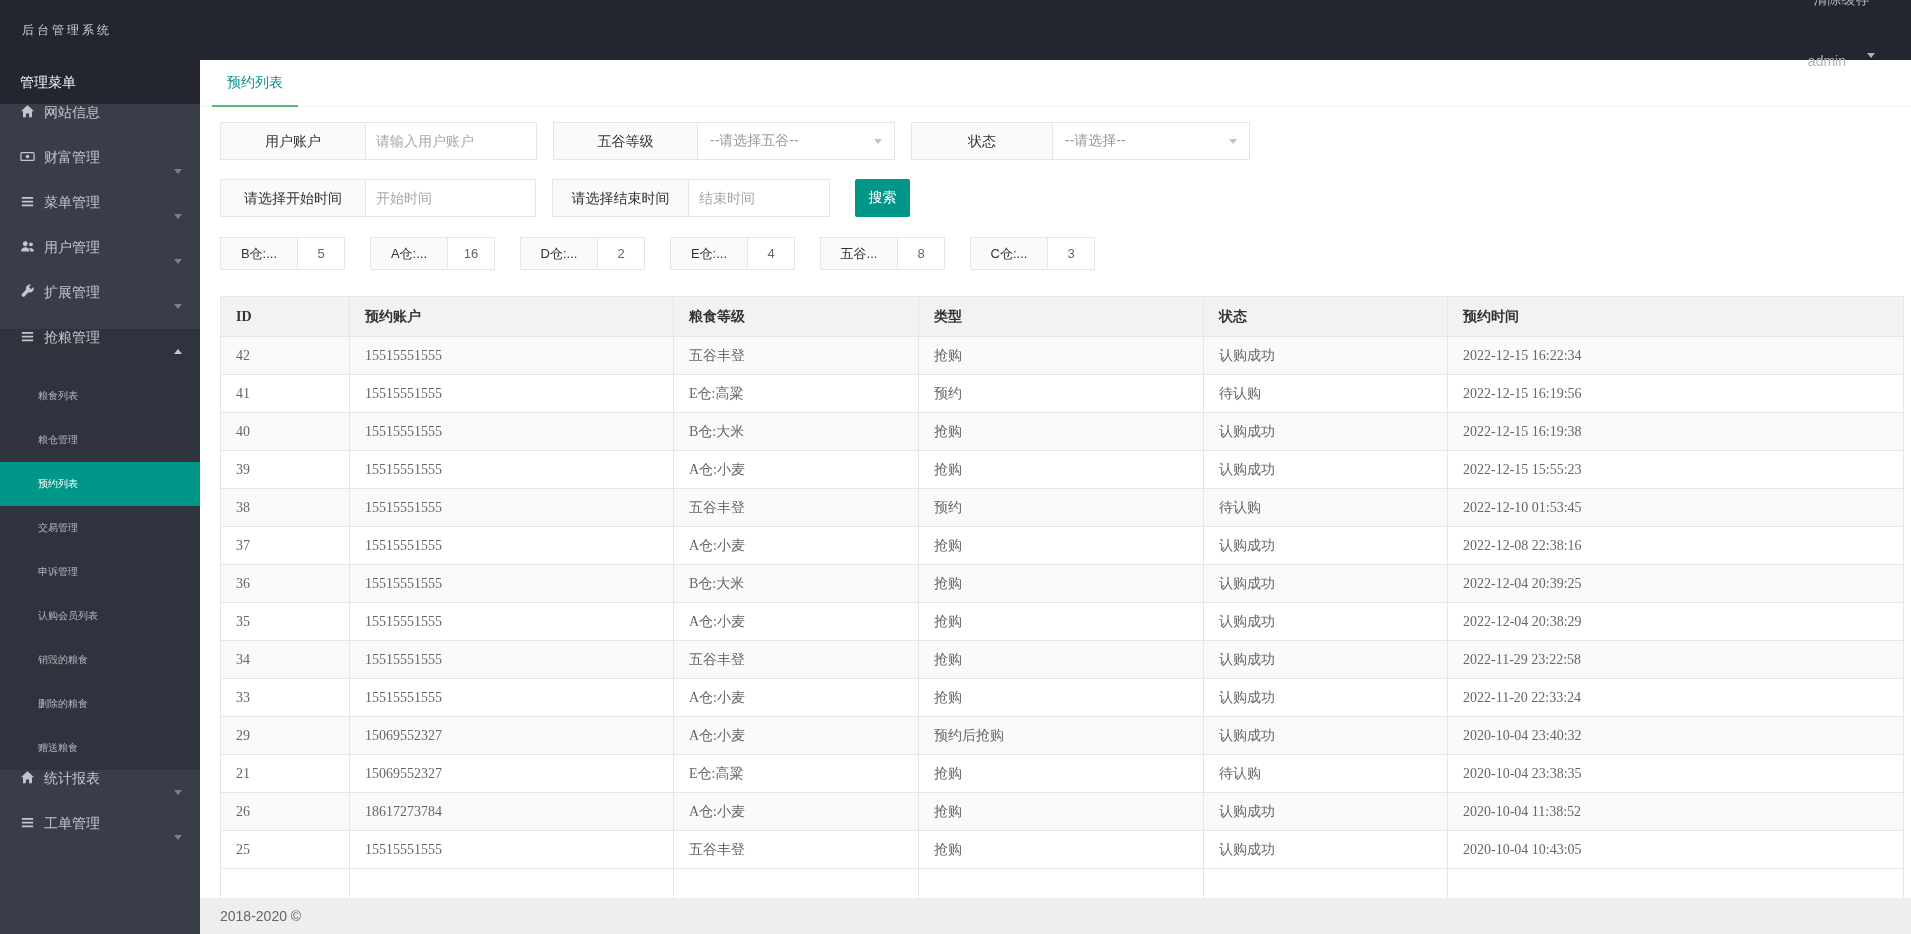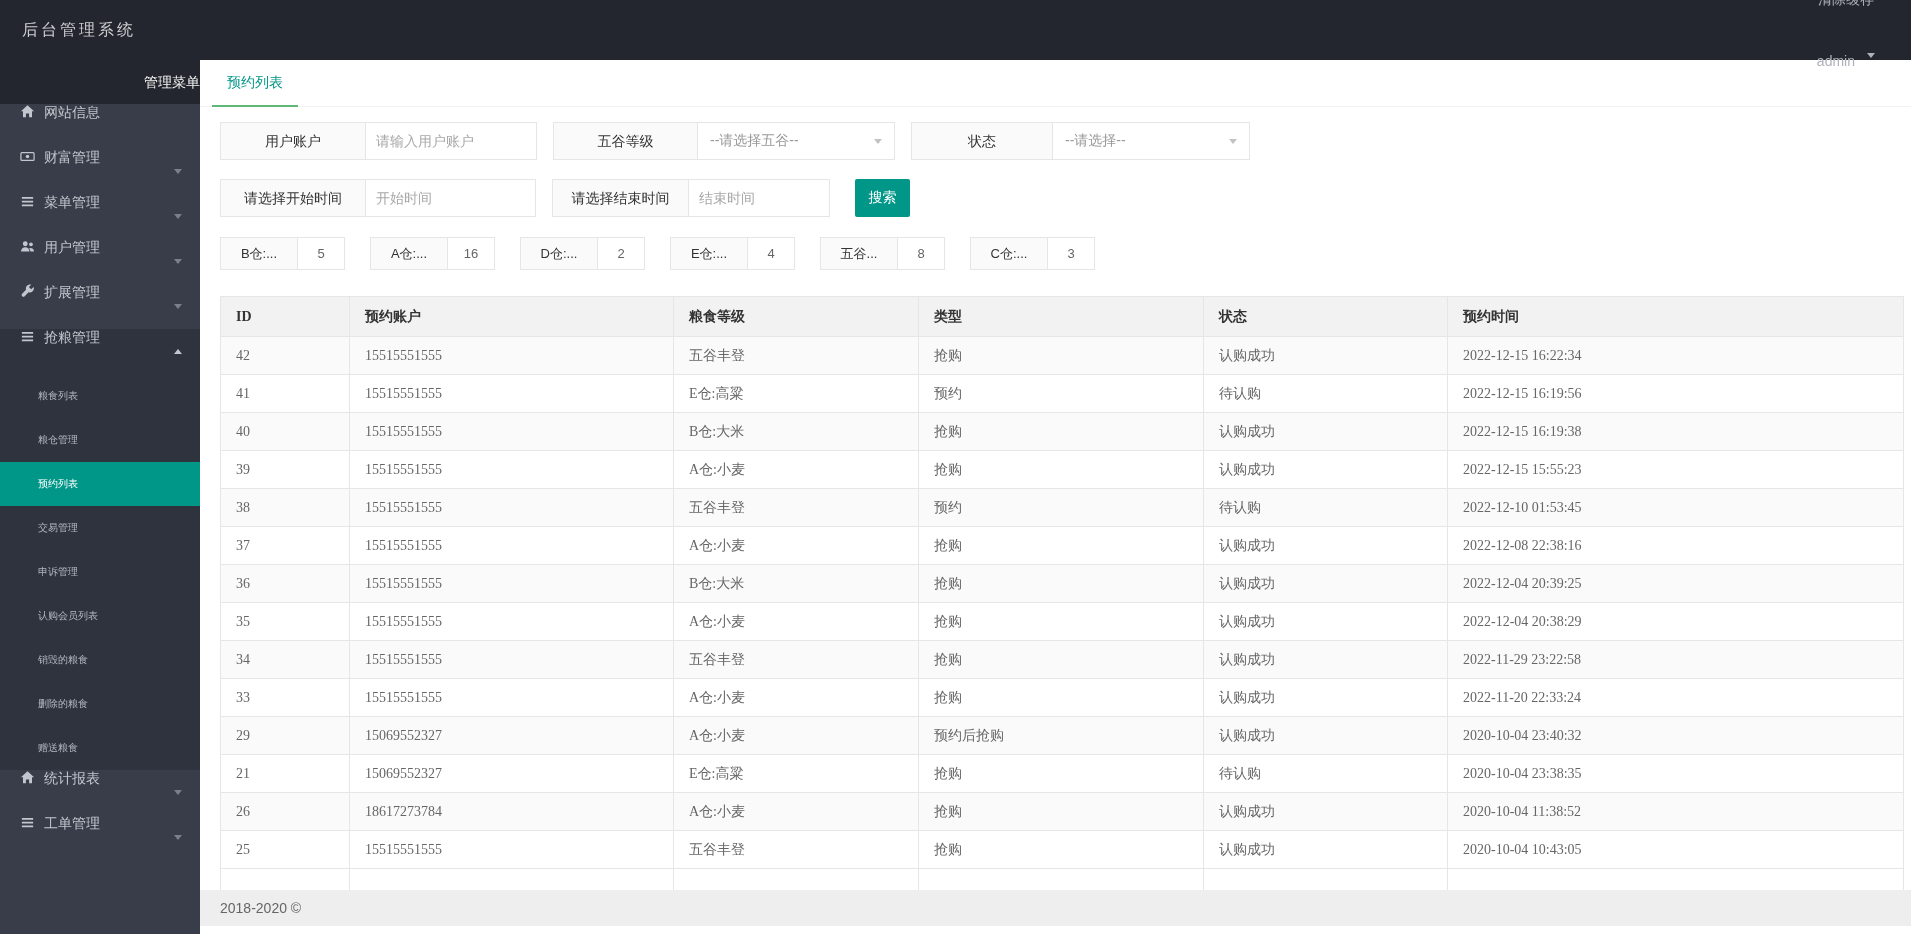--- a/index.html
+++ b/index.html
@@ -7,31 +7,31 @@
   body {
     font-family: "Liberation Sans", "DejaVu Sans", sans-serif;
     position: relative; overflow: hidden; background: #fff;
   }
   
   .header {
     position: absolute; top: 0; left: 0; width: 100%; height: 60px;
     background: #23262E; display: flex; align-items: center;
     justify-content: space-between; z-index: 20;
   }
-  .header-title { color: #CDCED2; font-size: 16px; padding-left: 22px; letter-spacing: 3px; }
+  .header-title { color: #CDCED2; font-size: 12px; padding-left: 22px; letter-spacing: 3px; }
   .header-right { display: flex; align-items: center; gap: 44px; padding-right: 36px; color: #AFB2B9; font-size: 14px; flex-direction: column; }
   .hdr-link { cursor: pointer; }
-  .hdr-user { display: inline-flex; align-items: flex-start; gap: 12px; cursor: pointer; }
+  .hdr-user { display: inline-flex; align-items: flex-start; gap: 21px; cursor: pointer; }
   
   .chev { width: 0; height: 0; border-left: 4px solid transparent; border-right: 4px solid transparent; border-top: 5px solid #7A7F8A; display: inline-block; }
   .chev.up { border-top: none; border-bottom: 5px solid #C2C6CE; }
   .hdr-user .chev { border-top-color: #AFB2B9; }
   
   .sidebar { position: absolute; top: 60px; left: 0; width: 200px; bottom: 0; background: #393D49; z-index: 10; }
-  .side-title { height: 44px; line-height: 44px; padding-left: 36px; background: #23262E; color: #F5F5F5; font-size: 14px; text-align: right; }
+  .side-title { height: 44px; line-height: 44px; padding-left: 20px; background: #23262E; color: #F5F5F5; font-size: 14px; }
   .side-item {
     position: relative; height: 45px; padding-left: 20px; padding-right: 34px;
     color: #C2C6CE; font-size: 14px; cursor: pointer; display: flex; align-items: flex-start;
   }
   .side-item svg { width: 15px; height: 15px; margin-right: 9px; flex: none; }
   .side-item .chev { position: absolute; right: 18px; top: 20px; }
   .side-item.expanded { background: #2F333E; }
   .side-sub {
     height: 44px; line-height: 44px; padding-left: 38px; color: #B2B7C0;
     font-size: 10px; background: #2F333E; cursor: pointer;
@@ -93,21 +93,21 @@
   
   .table-wrap { margin: 26px 8px 0 20px; }
   table { width: 100%; border-collapse: collapse; table-layout: fixed; font-family: Liberation Serif, serif; }
   th, td { border: 1px solid #E6E6E6; font-size: 14px; padding: 0 15px; text-align: left; overflow: hidden; white-space: nowrap; }
   th { height: 40px; background: #F2F2F2; color: #333; font-weight: 700; }
   td { height: 38px; color: #666; background: #fff; }
   tbody tr:nth-child(odd) td { background: #FAFAFA; }
   tbody tr.partial td { background: #FFF; height: 39px; }
   
   .footer {
-    position: absolute; left: 0; right: 0; bottom: 8px; height: 36px; background: #EEEEEE;
+    position: absolute; left: 0; right: 0; bottom: 0; height: 36px; background: #EEEEEE;
     line-height: 36px; padding-left: 20px; font-size: 14px; color: #666; z-index: 5;
   }
 </style>
 </head>
 <body>
 
 <div class="header">
   <div class="header-title">后台管理系统</div>
   <div class="header-right">
     <span class="hdr-link">清除缓存</span>

